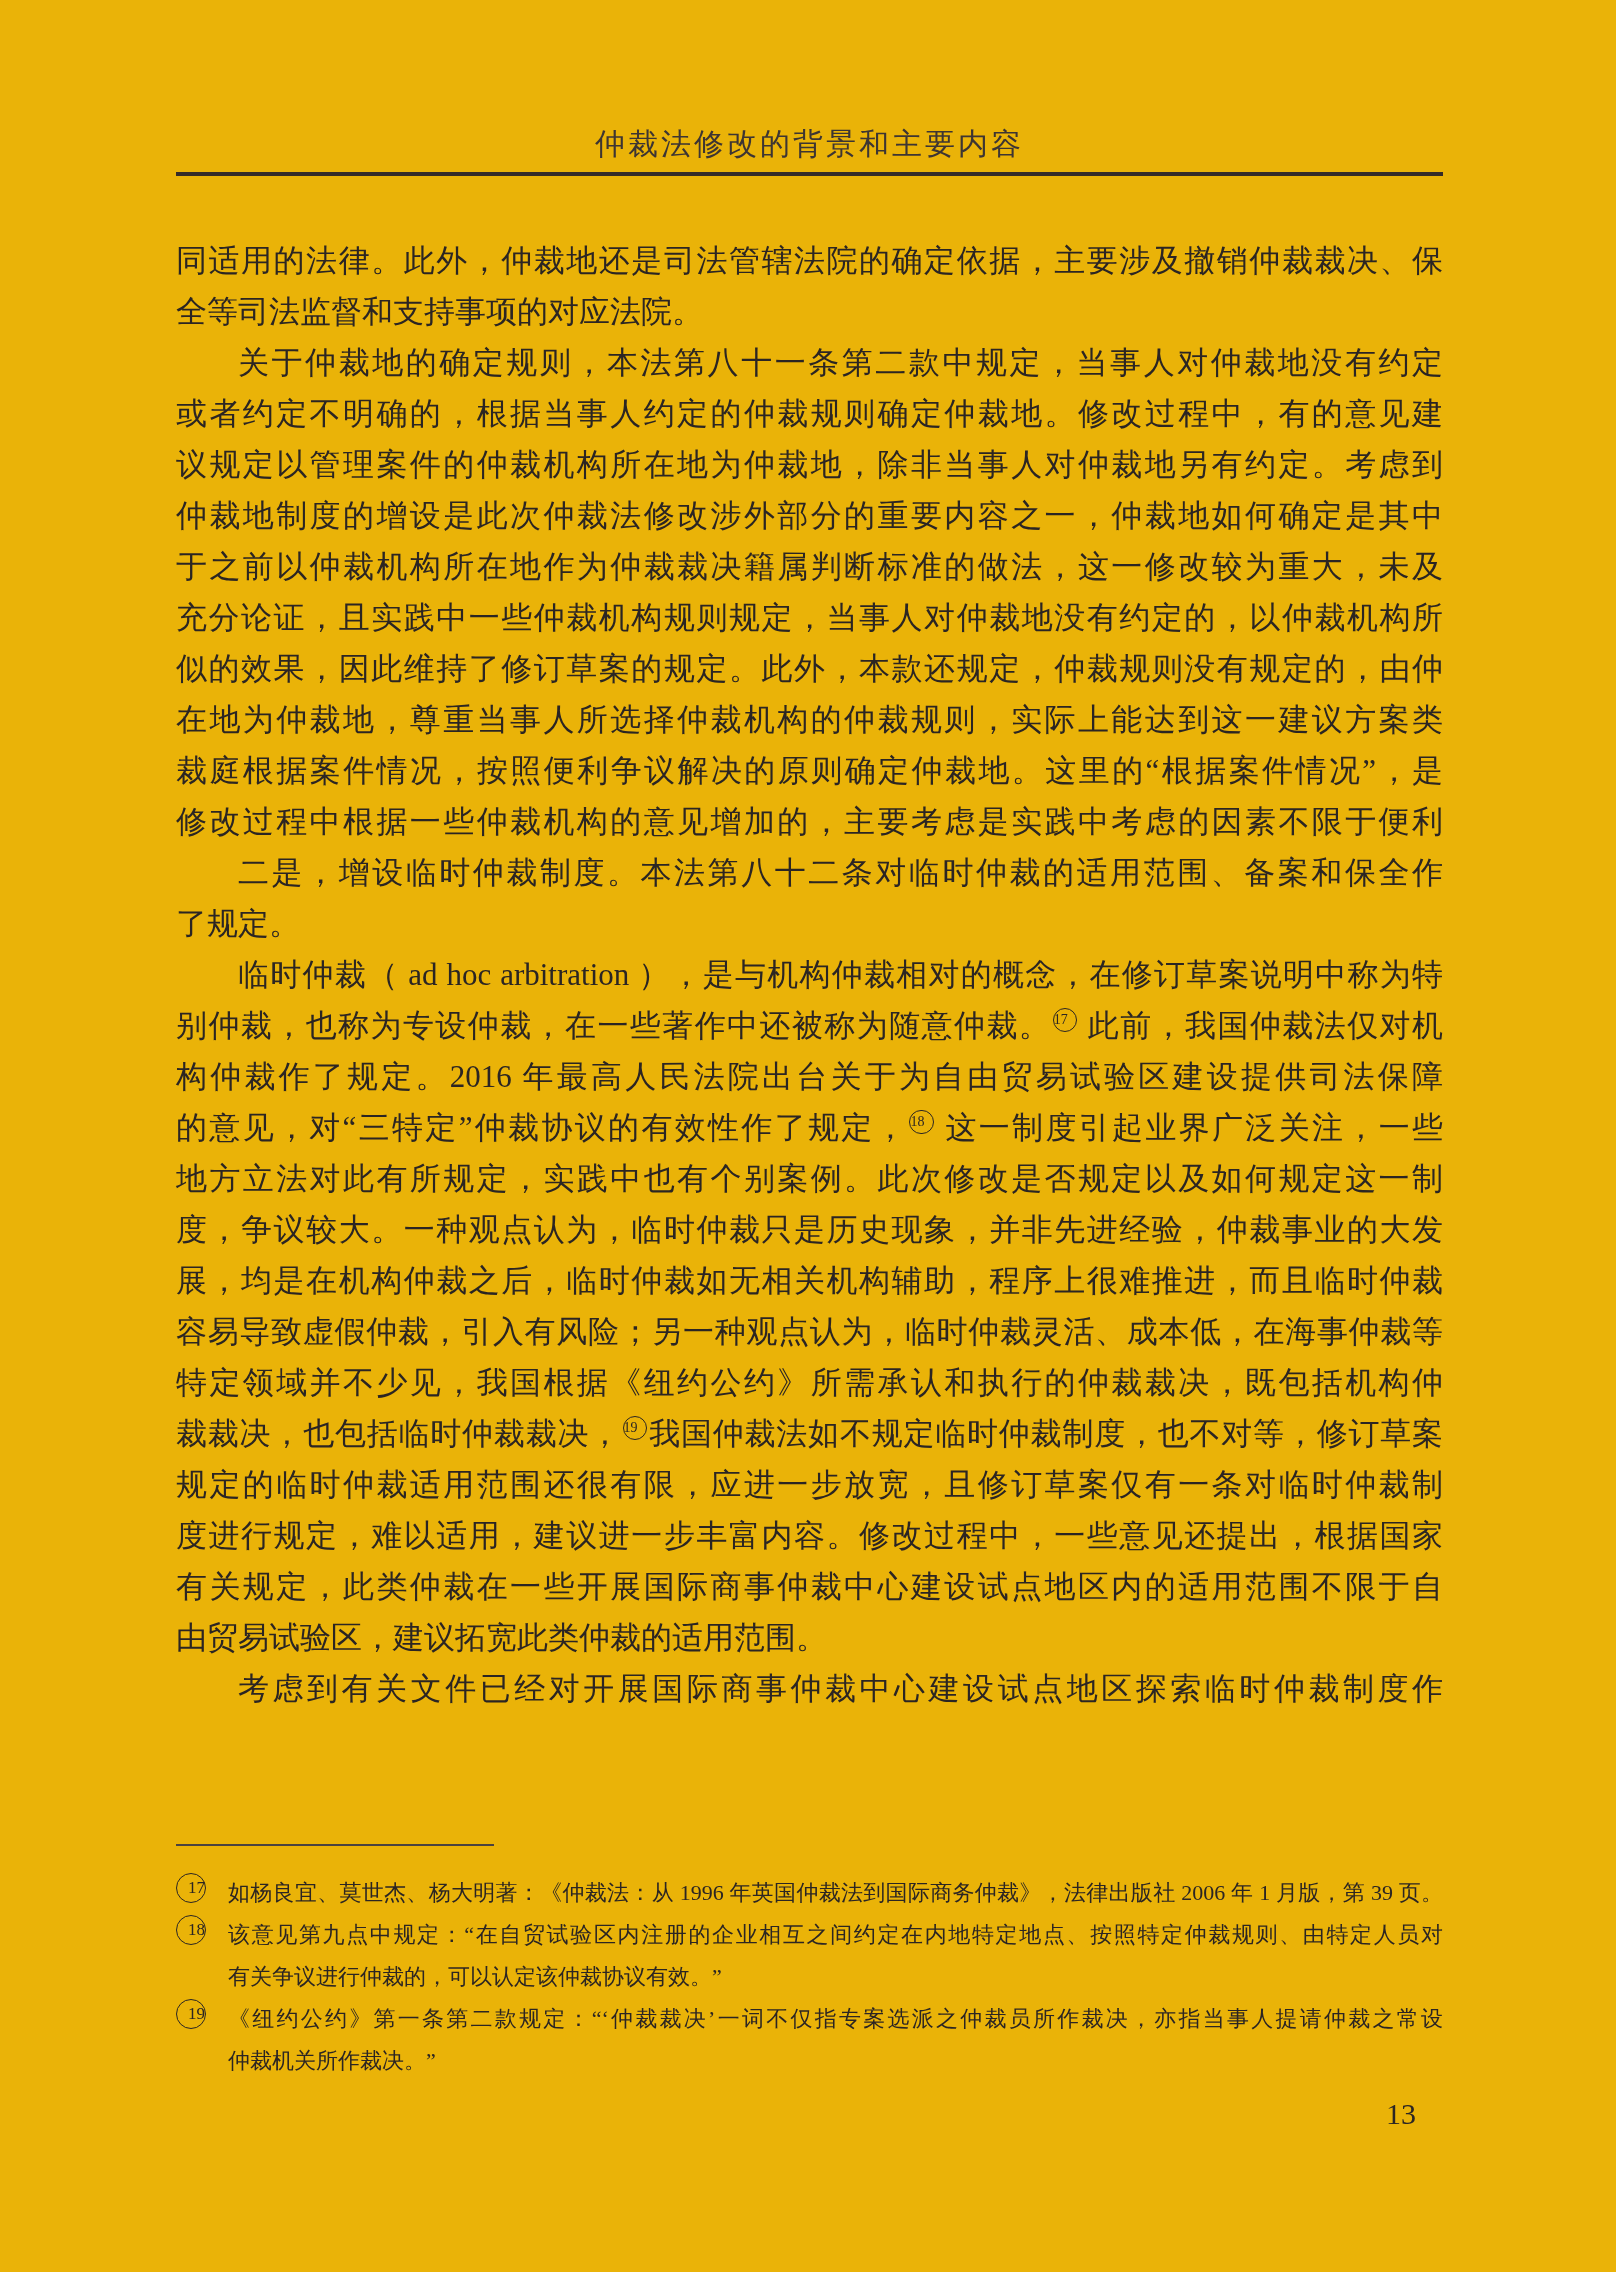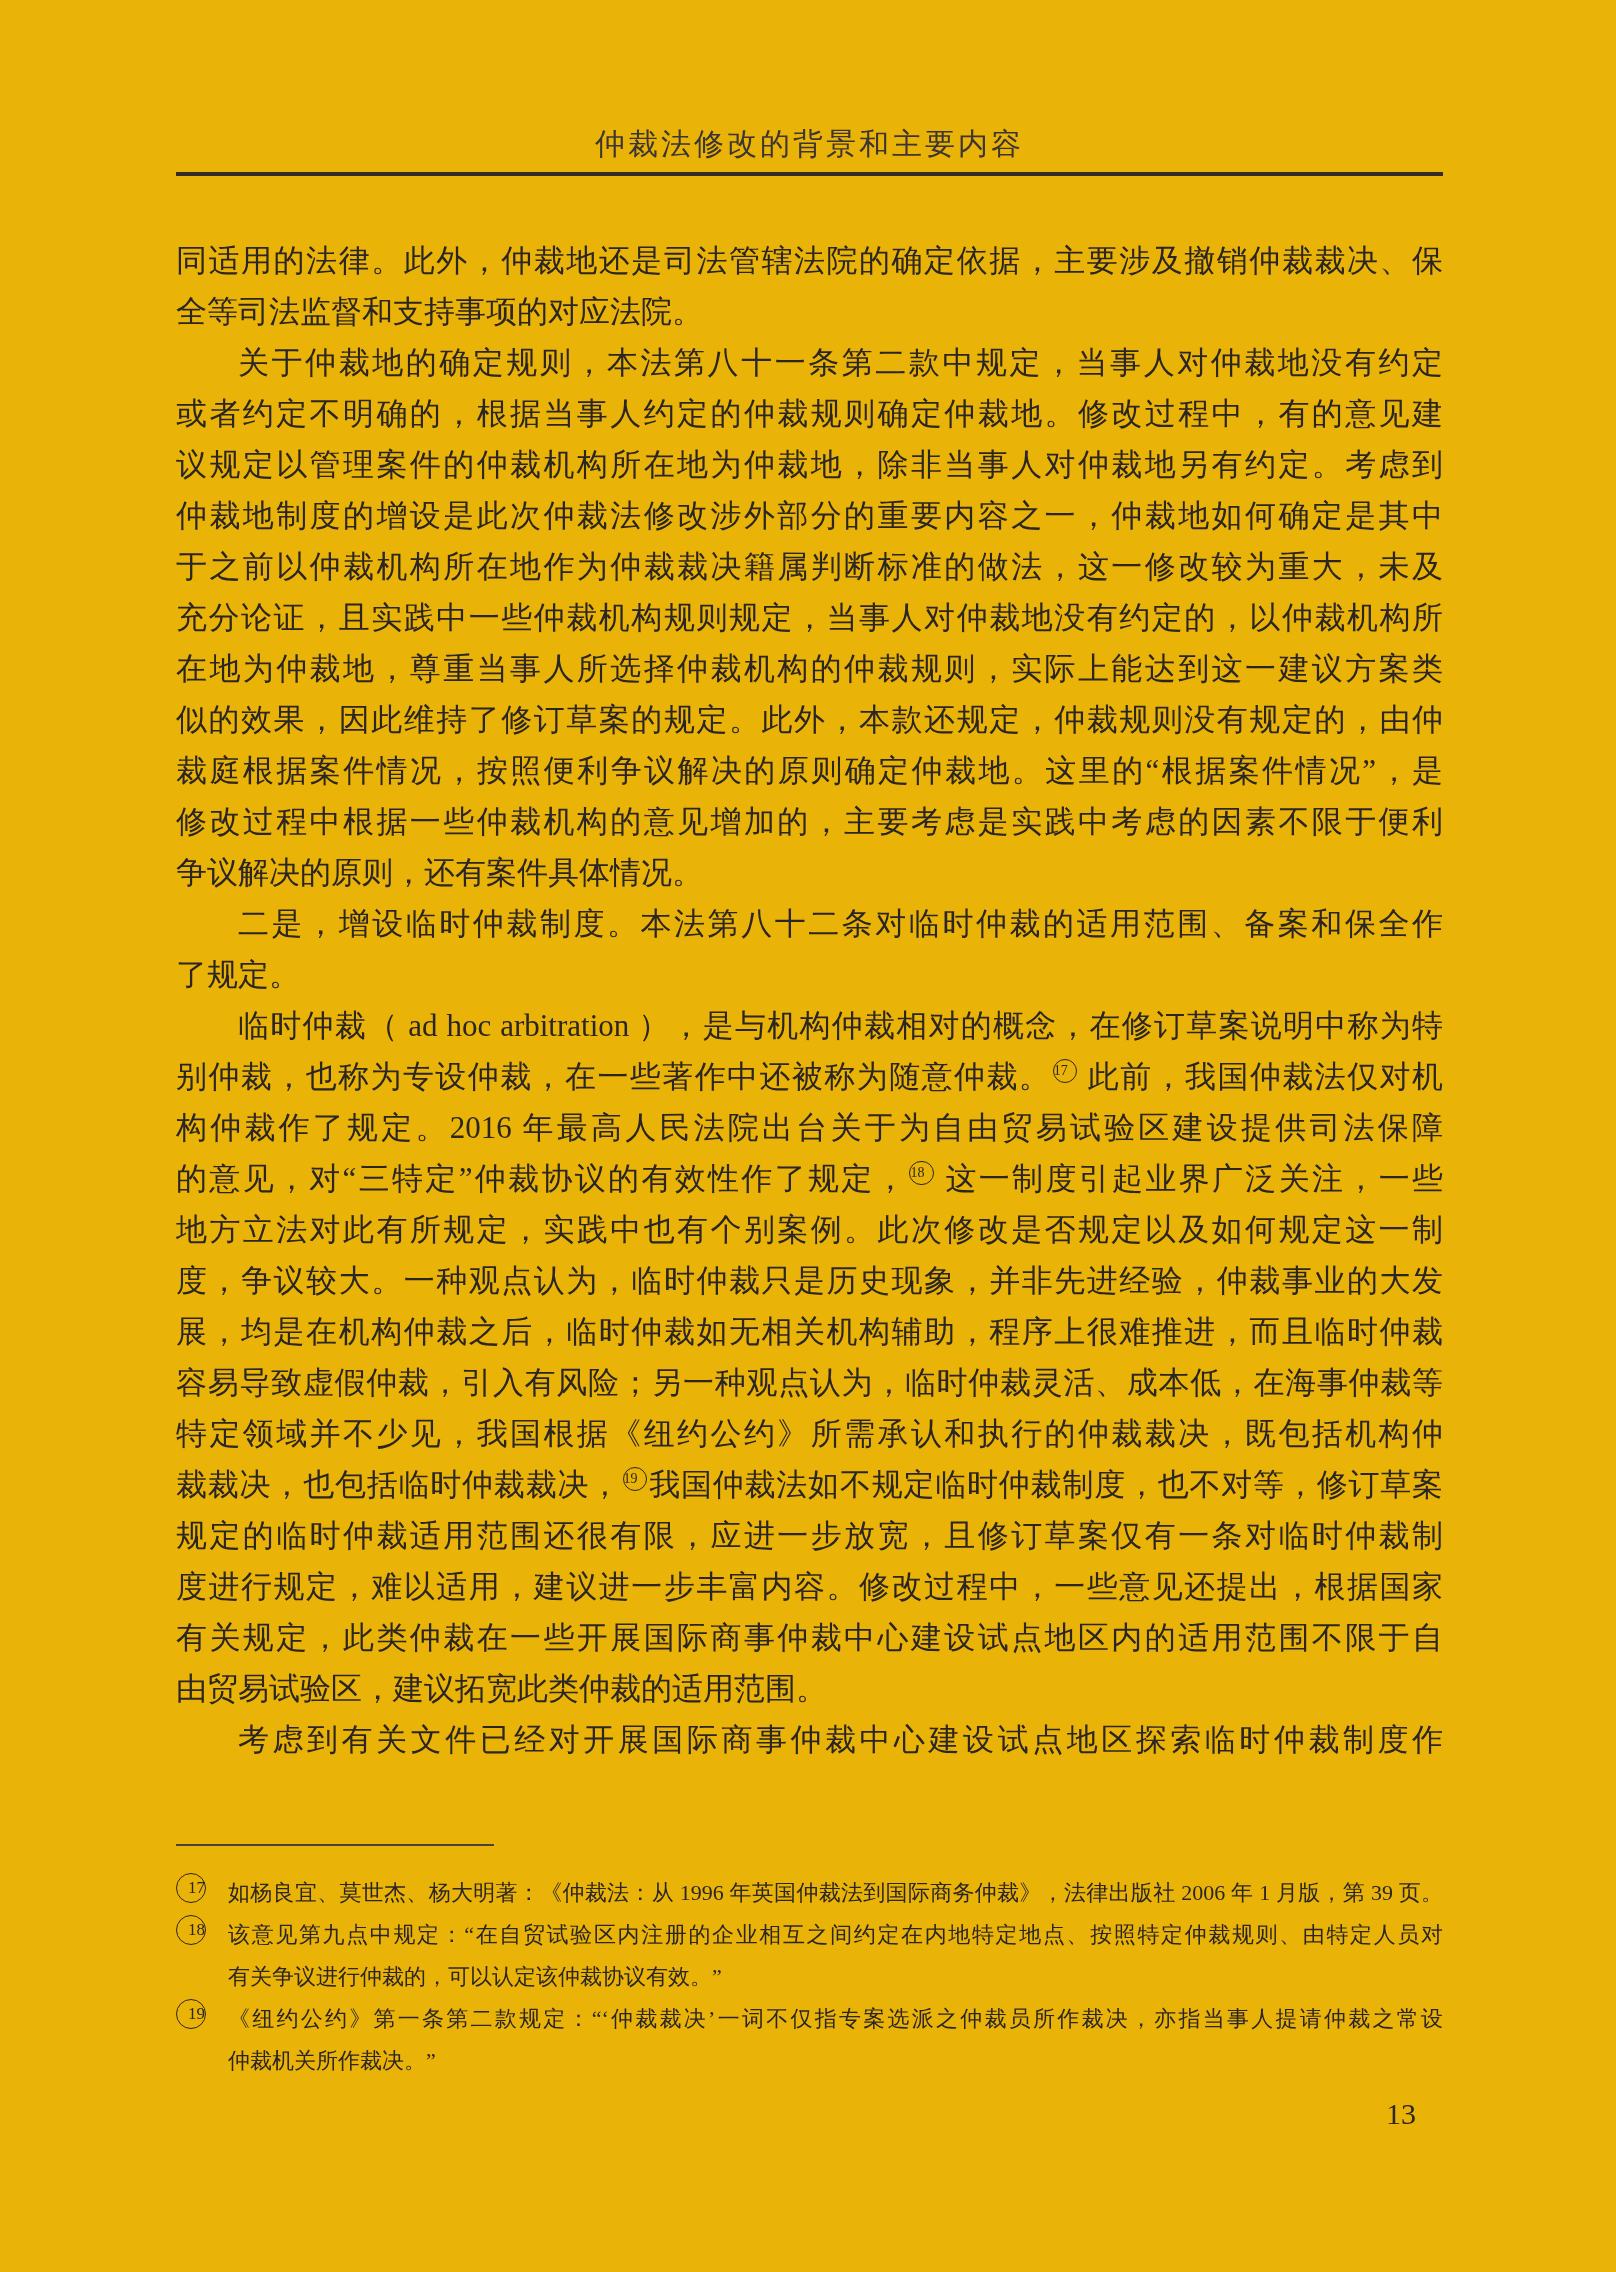--- a/index.html
+++ b/index.html
@@ -70,25 +70,24 @@
 
   <div class="body-text">
     <div class="bline">同适用的法律。此外，仲裁地还是司法管辖法院的确定依据，主要涉及撤销仲裁裁决、保</div>
     <div class="bline endline">全等司法监督和支持事项的对应法院。</div>
     <div class="bline indent">关于仲裁地的确定规则，本法第八十一条第二款中规定，当事人对仲裁地没有约定</div>
     <div class="bline">或者约定不明确的，根据当事人约定的仲裁规则确定仲裁地。修改过程中，有的意见建</div>
     <div class="bline">议规定以管理案件的仲裁机构所在地为仲裁地，除非当事人对仲裁地另有约定。考虑到</div>
     <div class="bline">仲裁地制度的增设是此次仲裁法修改涉外部分的重要内容之一，仲裁地如何确定是其中</div>
     <div class="bline">于之前以仲裁机构所在地作为仲裁裁决籍属判断标准的做法，这一修改较为重大，未及</div>
     <div class="bline">充分论证，且实践中一些仲裁机构规则规定，当事人对仲裁地没有约定的，以仲裁机构所</div>
+    <div class="bline">似的效果，因此维持了修订草案的规定。此外，本款还规定，仲裁规则没有规定的，由仲</div>
     <div class="bline">在地为仲裁地，尊重当事人所选择仲裁机构的仲裁规则，实际上能达到这一建议方案类</div>
-    <div class="bline">似的效果，因此维持了修订草案的规定。此外，本款还规定，仲裁规则没有规定的，由仲</div>
     <div class="bline">裁庭根据案件情况，按照便利争议解决的原则确定仲裁地。这里的“根据案件情况”，是</div>
     <div class="bline">修改过程中根据一些仲裁机构的意见增加的，主要考虑是实践中考虑的因素不限于便利</div>
-    <div class="bline endline">争议解决的原则，还有案件具体情况。</div>
     <div class="bline indent">二是，增设临时仲裁制度。本法第八十二条对临时仲裁的适用范围、备案和保全作</div>
     <div class="bline endline">了规定。</div>
     <div class="bline indent">临时仲裁（ ad hoc arbitration ），是与机构仲裁相对的概念，在修订草案说明中称为特</div>
     <div class="bline"><span>别仲裁，也称为专设仲裁，在一些著作中还被称为随意仲裁。</span><span class="circ sup-ref">17</span><span> 此前，我国仲裁法仅对机</span></div>
     <div class="bline">构仲裁作了规定。2016 年最高人民法院出台关于为自由贸易试验区建设提供司法保障</div>
     <div class="bline"><span>的意见，对“三特定”仲裁协议的有效性作了规定，</span><span class="circ sup-ref">18</span><span> 这一制度引起业界广泛关注，一些</span></div>
     <div class="bline">地方立法对此有所规定，实践中也有个别案例。此次修改是否规定以及如何规定这一制</div>
     <div class="bline">度，争议较大。一种观点认为，临时仲裁只是历史现象，并非先进经验，仲裁事业的大发</div>
     <div class="bline">展，均是在机构仲裁之后，临时仲裁如无相关机构辅助，程序上很难推进，而且临时仲裁</div>
     <div class="bline">容易导致虚假仲裁，引入有风险；另一种观点认为，临时仲裁灵活、成本低，在海事仲裁等</div>

